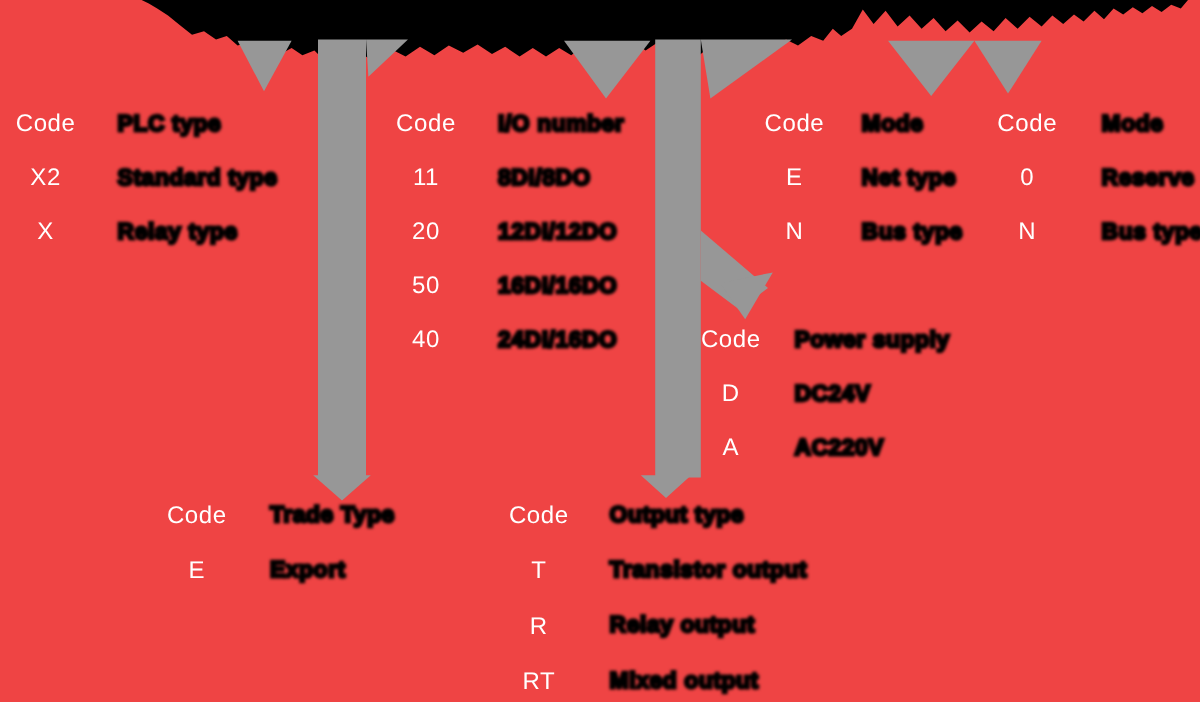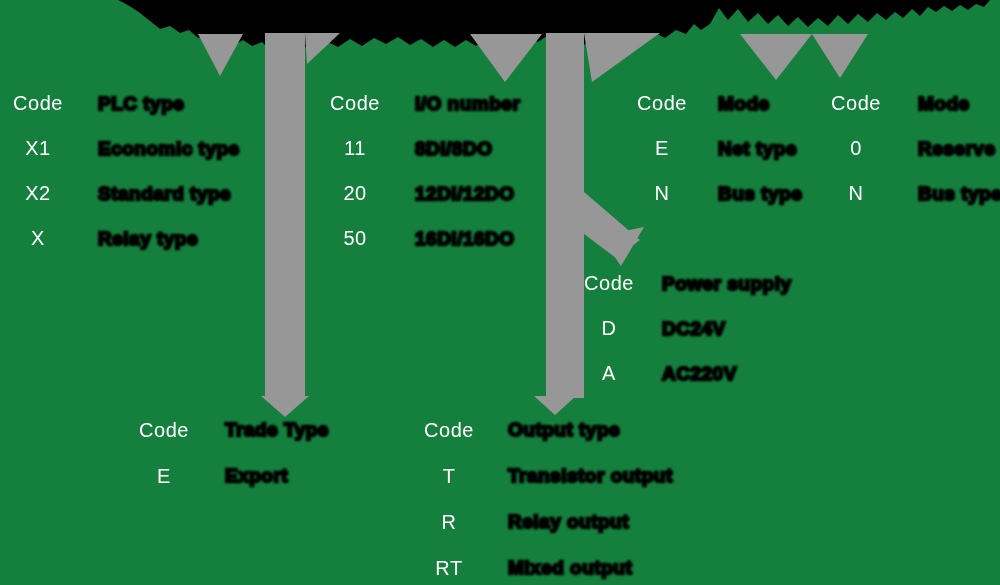--- a/index.html
+++ b/index.html
@@ -1,18 +1,18 @@
 <!DOCTYPE html>
 <html><head>
 <meta charset="utf-8">
 <style>
   html,body{margin:0;padding:0;background:#222;}
   #canvas{
     position:relative;width:1000px;height:585px;overflow:hidden;
-    background:#15803d;
+    background:#ef4444;
     font-family:"Liberation Sans", sans-serif;
   }
   #arrow-layer{position:absolute;left:0;top:0;width:1000px;height:585px;}
   .tbl{position:absolute;}
   .row{display:flex;align-items:center;height:45px;}
   .row.h46{height:46px;}
   .code{
     color:#FFFFFF;font-size:20px;text-align:center;flex:0 0 auto;
     letter-spacing:0.5px;
   }
@@ -80,24 +80,20 @@
 
     <polygon fill="#979797" points="812,34 868,34 840,78"></polygon>
   </svg>
 
   <div class="tbl" id="t-plc">
     <div class="row">
       <span class="code">Code</span>
       <span class="lbl">PLC type</span>
     </div>
     <div class="row">
-      <span class="code">X1</span>
-      <span class="lbl">Economic type</span>
-    </div>
-    <div class="row">
       <span class="code">X2</span>
       <span class="lbl">Standard type</span>
     </div>
     <div class="row">
       <span class="code">X</span>
       <span class="lbl">Relay type</span>
     </div>
   </div>
 
   <div class="tbl" id="t-io">
@@ -109,20 +105,24 @@
       <span class="code">11</span>
       <span class="lbl">8DI/8DO</span>
     </div>
     <div class="row">
       <span class="code">20</span>
       <span class="lbl">12DI/12DO</span>
     </div>
     <div class="row">
       <span class="code">50</span>
       <span class="lbl">16DI/16DO</span>
+    </div>
+    <div class="row">
+      <span class="code">40</span>
+      <span class="lbl">24DI/16DO</span>
     </div>
   </div>
 
   <div class="tbl" id="t-mode1">
     <div class="row">
       <span class="code">Code</span>
       <span class="lbl">Mode</span>
     </div>
     <div class="row">
       <span class="code">E</span>

